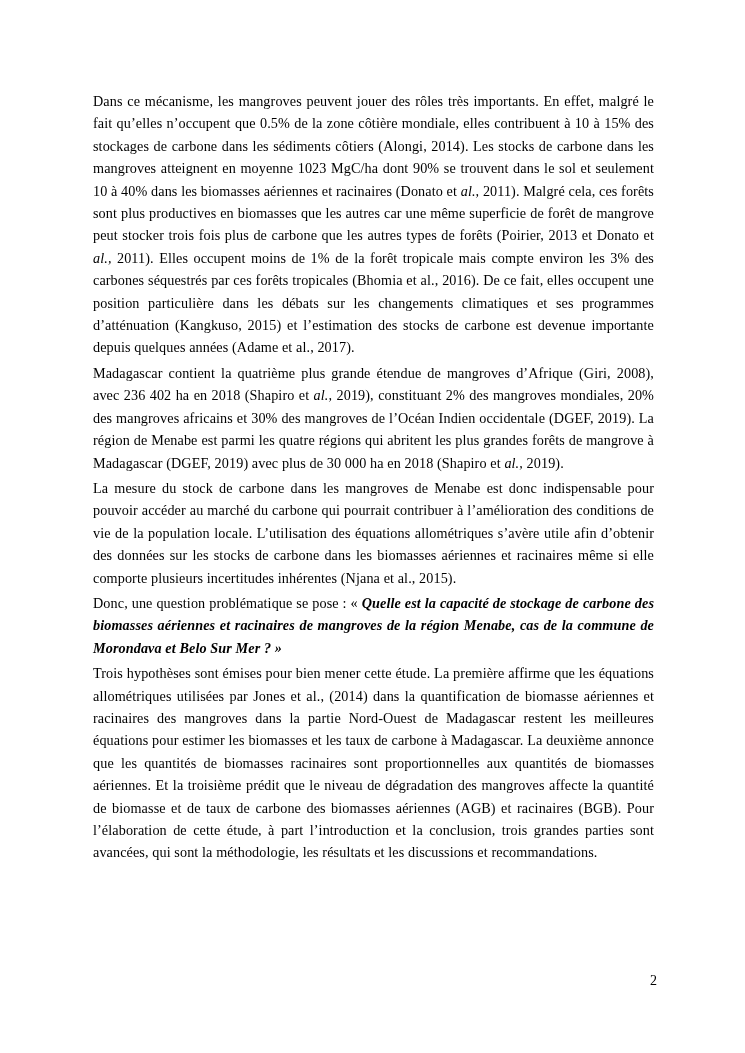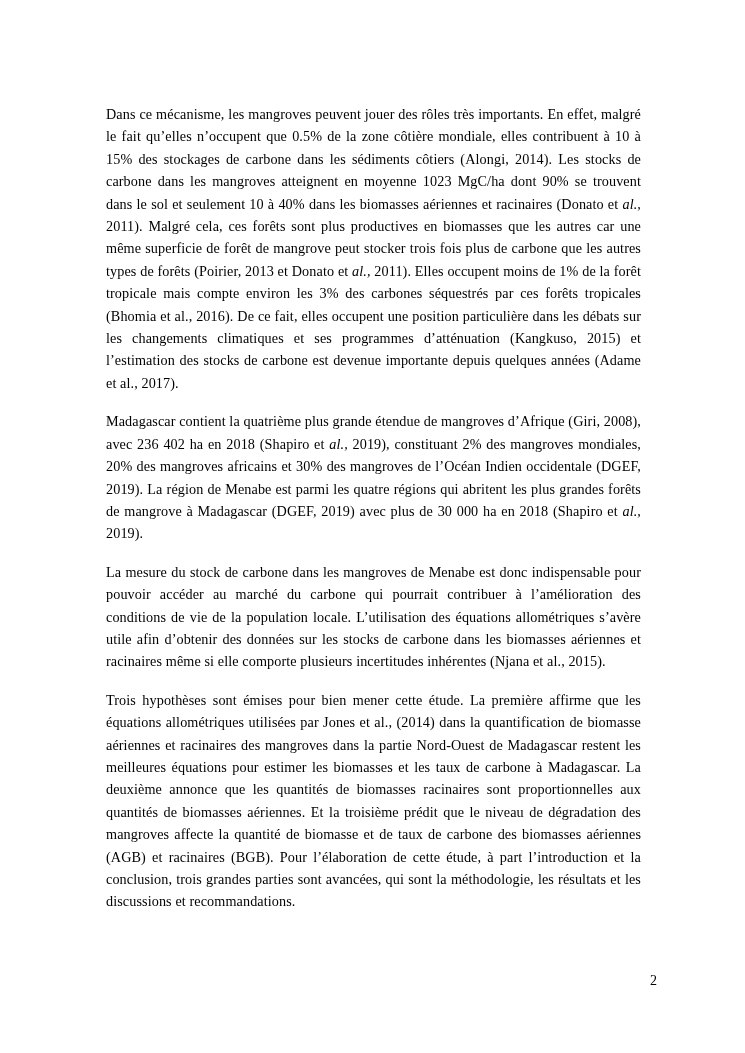--- a/index.html
+++ b/index.html
@@ -21,21 +21,21 @@
     position: absolute;
     top: 87px;
     left: 90px;
     width: 567px;
     text-align: justify;
     font-size: 14.2px;
     line-height: 22.4px;
     letter-spacing: 0.1px;
   }
   .para {
-    margin: 16px;
+    margin: 3px;
     padding: 0;
   }
   .run-n { font-style: normal; font-weight: normal; }
   .run-i { font-style: italic; font-weight: normal; }
   .run-bi { font-style: italic; font-weight: bold; }
   .page-number {
     position: absolute;
     right: 88px;
     bottom: 64px;
     font-size: 14px;
@@ -44,16 +44,17 @@
   }
 </style>
 </head>
 <body>
 
 <div class="page">
   <div class="content" id="paragraphs">
       <p class="para"><span class="run-n">Dans ce mécanisme, les mangroves peuvent jouer des rôles très importants. En effet, malgré le fait qu’elles n’occupent que 0.5% de la zone côtière mondiale, elles contribuent à 10 à 15% des stockages de carbone dans les sédiments côtiers (Alongi, 2014). Les stocks de carbone dans les mangroves atteignent en moyenne 1023 MgC/ha dont 90% se trouvent dans le sol et seulement 10 à 40% dans les biomasses aériennes et racinaires (Donato et </span><span class="run-i">al.,</span><span class="run-n"> 2011). Malgré cela, ces forêts sont plus productives en biomasses que les autres car une même superficie de forêt de mangrove peut stocker trois fois plus de carbone que les autres types de forêts (Poirier, 2013 et Donato et </span><span class="run-i">al.,</span><span class="run-n"> 2011). Elles occupent moins de 1% de la forêt tropicale mais compte environ les 3% des carbones séquestrés par ces forêts tropicales (Bhomia et al., 2016). De ce fait, elles occupent une position particulière dans les débats sur les changements climatiques et ses programmes d’atténuation (Kangkuso, 2015) et l’estimation des stocks de carbone est devenue importante depuis quelques années (Adame et al., 2017).</span></p>
       <p class="para"><span class="run-n">Madagascar contient la quatrième plus grande étendue de mangroves d’Afrique (Giri, 2008), avec 236 402 ha en 2018 (Shapiro et </span><span class="run-i">al.,</span><span class="run-n"> 2019), constituant 2% des mangroves mondiales, 20% des mangroves africains et 30% des mangroves de l’Océan Indien occidentale (DGEF, 2019). La région de Menabe est parmi les quatre régions qui abritent les plus grandes forêts de mangrove à Madagascar (DGEF, 2019) avec plus de 30 000 ha en 2018 (Shapiro et </span><span class="run-i">al.,</span><span class="run-n"> 2019).</span></p>
       <p class="para"><span class="run-n">La mesure du stock de carbone dans les mangroves de Menabe est donc indispensable pour pouvoir accéder au marché du carbone qui pourrait contribuer à l’amélioration des conditions de vie de la population locale. L’utilisation des équations allométriques s’avère utile afin d’obtenir des données sur les stocks de carbone dans les biomasses aériennes et racinaires même si elle comporte plusieurs incertitudes inhérentes (Njana et al., 2015).</span></p>
+      <p class="para"><span class="run-n">Donc, une question problématique se pose : « </span><span class="run-bi">Quelle est la capacité de stockage de carbone des biomasses aériennes et racinaires de mangroves de la région Menabe, cas de la commune de Morondava et Belo Sur Mer ? »</span></p>
       <p class="para"><span class="run-n">Trois hypothèses sont émises pour bien mener cette étude. La première affirme que les équations allométriques utilisées par Jones et al., (2014) dans la quantification de biomasse aériennes et racinaires des mangroves dans la partie Nord-Ouest de Madagascar restent les meilleures équations pour estimer les biomasses et les taux de carbone à Madagascar. La deuxième annonce que les quantités de biomasses racinaires sont proportionnelles aux quantités de biomasses aériennes. Et la troisième prédit que le niveau de dégradation des mangroves affecte la quantité de biomasse et de taux de carbone des biomasses aériennes (AGB) et racinaires (BGB). Pour l’élaboration de cette étude, à part l’introduction et la conclusion, trois grandes parties sont avancées, qui sont la méthodologie, les résultats et les discussions et recommandations.</span></p>
     </div>
   <div class="page-number">2</div>
 </div>
 
 </body></html>

